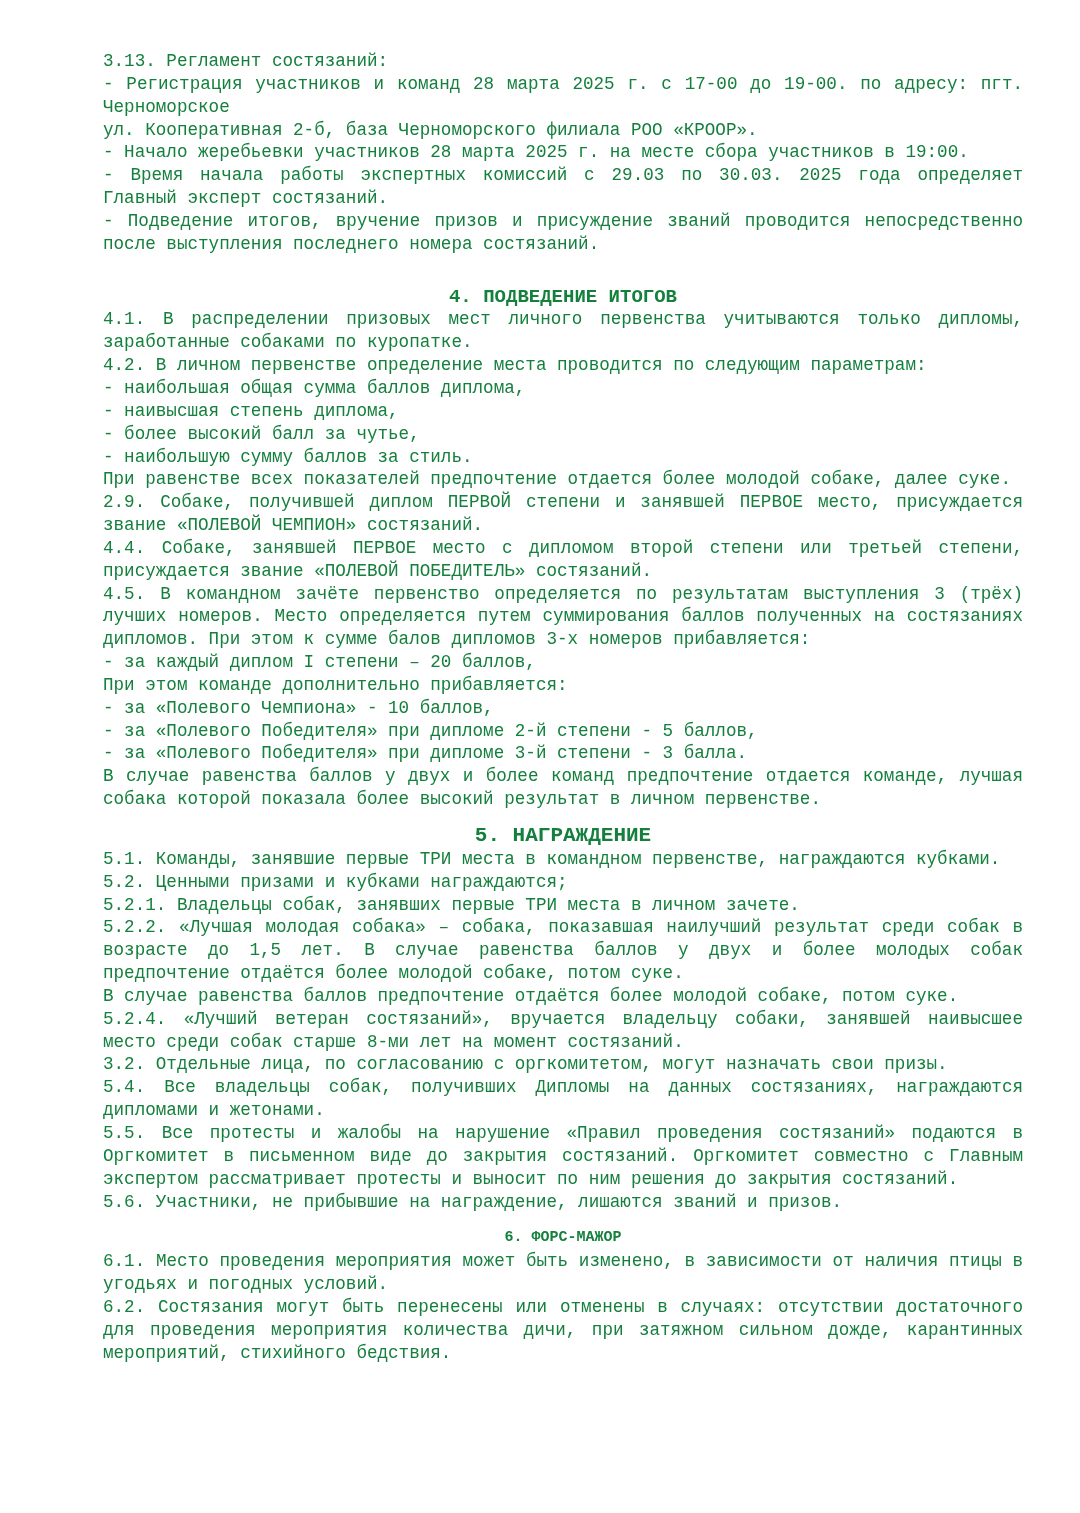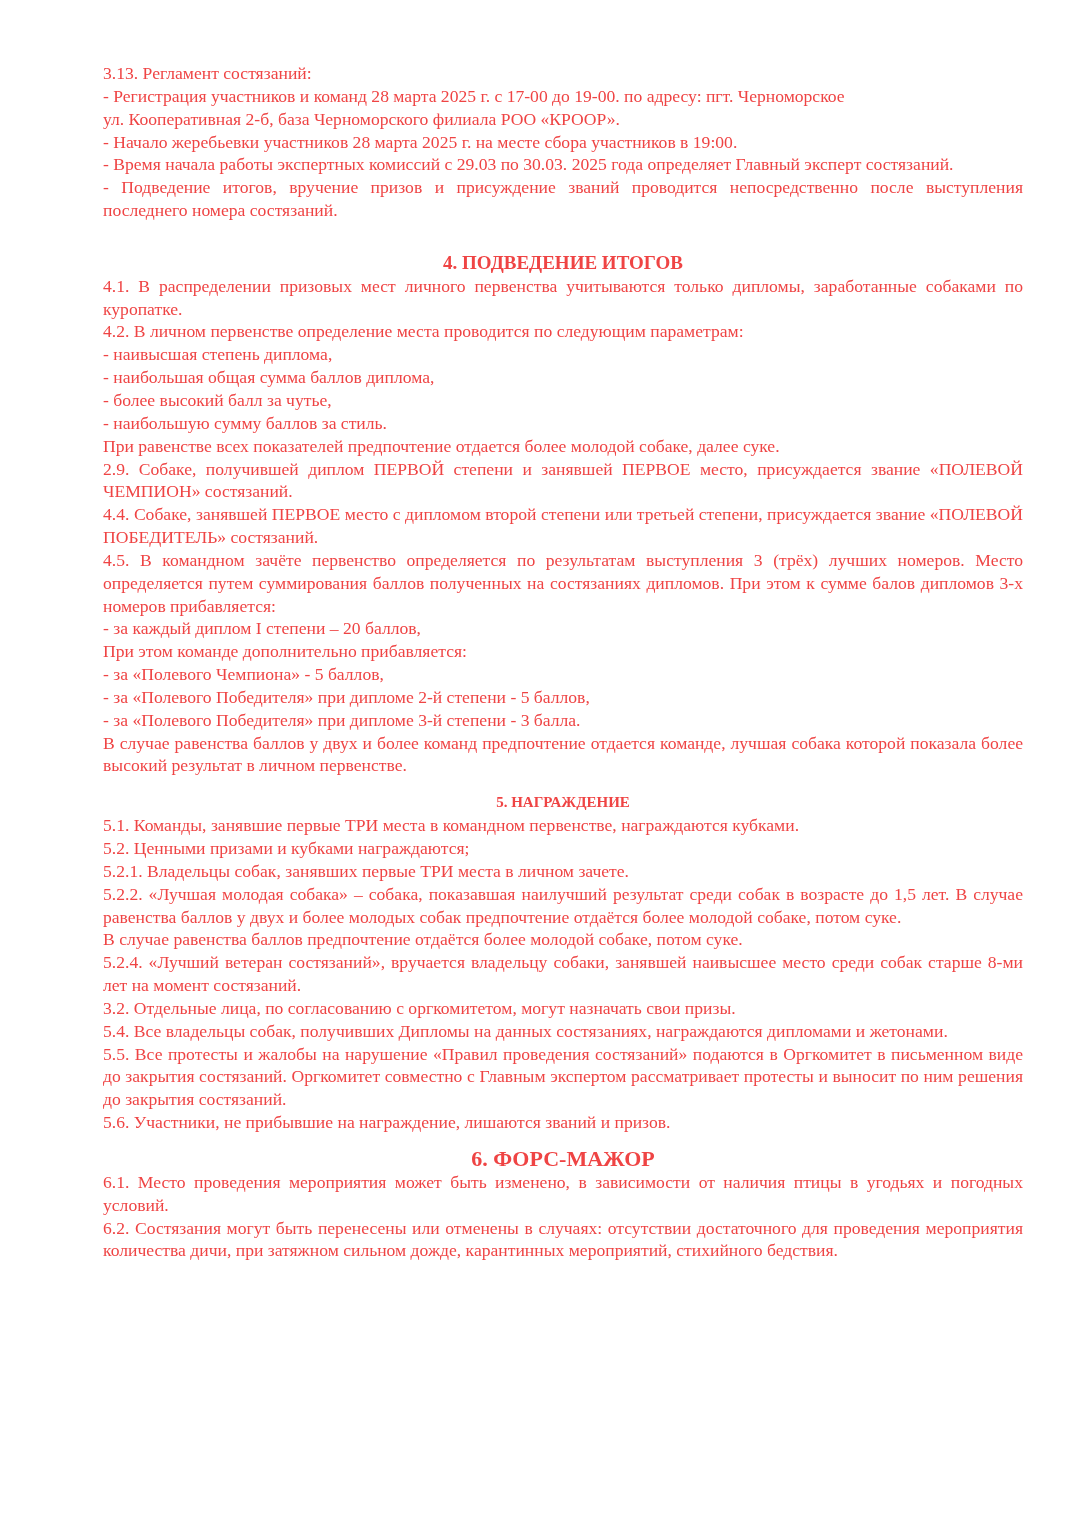--- a/index.html
+++ b/index.html
@@ -1,25 +1,25 @@
 <!DOCTYPE html>
 <html><head>
 <meta charset="utf-8">
 <style>
   html, body { margin: 0; padding: 0; background: #ffffff; }
   body { width: 1080px; height: 1513px; position: relative; overflow: hidden; }
   .page {
     position: absolute;
     left: 103px;
-    top: 62px;
+    top: 50px;
     width: 920px;
-    font-family: Liberation Serif, serif;
+    font-family: Liberation Mono, monospace;
     font-size: 17.6px;
     line-height: 22.85px;
-    color: #ef4444;
+    color: #15803d;
   }
   .p { margin: 0; text-align: justify; text-align-last: left; }
   .h {
     margin: 0;
     text-align: center;
     font-weight: bold;
     margin-top: 14px;
   }
 </style>
 </head>
@@ -33,49 +33,49 @@
     <p class="p">ул. Кооперативная 2-б, база Черноморского филиала РОО «КРООР».</p>
     <p class="p">- Начало жеребьевки участников 28 марта 2025 г. на месте сбора участников в 19:00.</p>
     <p class="p">- Время начала работы экспертных комиссий с 29.03 по 30.03. 2025 года определяет Главный эксперт состязаний.</p>
     <p class="p">- Подведение итогов, вручение призов и присуждение званий проводится непосредственно после выступления последнего номера состязаний.</p>
   </div>
 
   <div>
     <h2 class="h" style="font-size:19px;line-height:22.85px;margin-top:30px;">4. ПОДВЕДЕНИЕ ИТОГОВ</h2>
     <p class="p">4.1. В распределении призовых мест личного первенства учитываются только дипломы, заработанные собаками по куропатке.</p>
     <p class="p">4.2. В личном первенстве определение места проводится по следующим параметрам:</p>
+    <p class="p">- наибольшая общая сумма баллов диплома,</p>
     <p class="p">- наивысшая степень диплома,</p>
-    <p class="p">- наибольшая общая сумма баллов диплома,</p>
     <p class="p">- более высокий балл за чутье,</p>
     <p class="p">- наибольшую сумму баллов за стиль.</p>
     <p class="p">При равенстве всех показателей предпочтение отдается более молодой собаке, далее суке.</p>
     <p class="p">2.9. Собаке, получившей диплом ПЕРВОЙ степени и занявшей ПЕРВОЕ место, присуждается звание «ПОЛЕВОЙ ЧЕМПИОН» состязаний.</p>
     <p class="p">4.4. Собаке, занявшей ПЕРВОЕ место с дипломом второй степени или третьей степени, присуждается звание «ПОЛЕВОЙ ПОБЕДИТЕЛЬ» состязаний.</p>
     <p class="p">4.5. В командном зачёте первенство определяется по результатам выступления 3 (трёх) лучших номеров. Место определяется путем суммирования баллов полученных на состязаниях дипломов. При этом к сумме балов дипломов 3-х номеров прибавляется:</p>
     <p class="p">- за каждый диплом I степени – 20 баллов,</p>
     <p class="p">При этом команде дополнительно прибавляется:</p>
-    <p class="p">- за «Полевого Чемпиона» - 5 баллов,</p>
+    <p class="p">- за «Полевого Чемпиона» - 10 баллов,</p>
     <p class="p">- за «Полевого Победителя» при дипломе 2-й степени - 5 баллов,</p>
     <p class="p">- за «Полевого Победителя» при дипломе 3-й степени - 3 балла.</p>
     <p class="p">В случае равенства баллов у двух и более команд предпочтение отдается команде, лучшая собака которой показала более высокий результат в личном первенстве.</p>
   </div>
 
   <div>
-    <h2 class="h" style="font-size:15px;line-height:22.85px;margin-top:14px;">5. НАГРАЖДЕНИЕ</h2>
+    <h2 class="h" style="font-size:21px;line-height:22.85px;margin-top:14px;">5. НАГРАЖДЕНИЕ</h2>
     <p class="p">5.1. Команды, занявшие первые ТРИ места в командном первенстве, награждаются кубками.</p>
     <p class="p">5.2. Ценными призами и кубками награждаются;</p>
     <p class="p">5.2.1. Владельцы собак, занявших первые ТРИ места в личном зачете.</p>
     <p class="p">5.2.2. «Лучшая молодая собака» – собака, показавшая наилучший результат среди собак в возрасте до 1,5 лет. В случае равенства баллов у двух и более молодых собак предпочтение отдаётся более молодой собаке, потом суке.</p>
     <p class="p">В случае равенства баллов предпочтение отдаётся более молодой собаке, потом суке.</p>
     <p class="p">5.2.4. «Лучший ветеран состязаний», вручается владельцу собаки, занявшей наивысшее место среди собак старше 8-ми лет на момент состязаний.</p>
     <p class="p">3.2. Отдельные лица, по согласованию с оргкомитетом, могут назначать свои призы.</p>
     <p class="p">5.4. Все владельцы собак, получивших Дипломы на данных состязаниях, награждаются дипломами и жетонами.</p>
     <p class="p">5.5. Все протесты и жалобы на нарушение «Правил проведения состязаний» подаются в Оргкомитет в письменном виде до закрытия состязаний. Оргкомитет совместно с Главным экспертом рассматривает протесты и выносит по ним решения до закрытия состязаний.</p>
     <p class="p">5.6. Участники, не прибывшие на награждение, лишаются званий и призов.</p>
   </div>
 
   <div>
-    <h2 class="h" style="font-size:22px;line-height:22.85px;margin-top:14px;">6. ФОРС-МАЖОР</h2>
+    <h2 class="h" style="font-size:15px;line-height:22.85px;margin-top:14px;">6. ФОРС-МАЖОР</h2>
     <p class="p">6.1. Место проведения мероприятия может быть изменено, в зависимости от наличия птицы в угодьях и погодных условий.</p>
     <p class="p">6.2. Состязания могут быть перенесены или отменены в случаях: отсутствии достаточного для проведения мероприятия количества дичи, при затяжном сильном дожде, карантинных мероприятий, стихийного бедствия.</p>
   </div>
 
 </div>
 
 </body></html>

